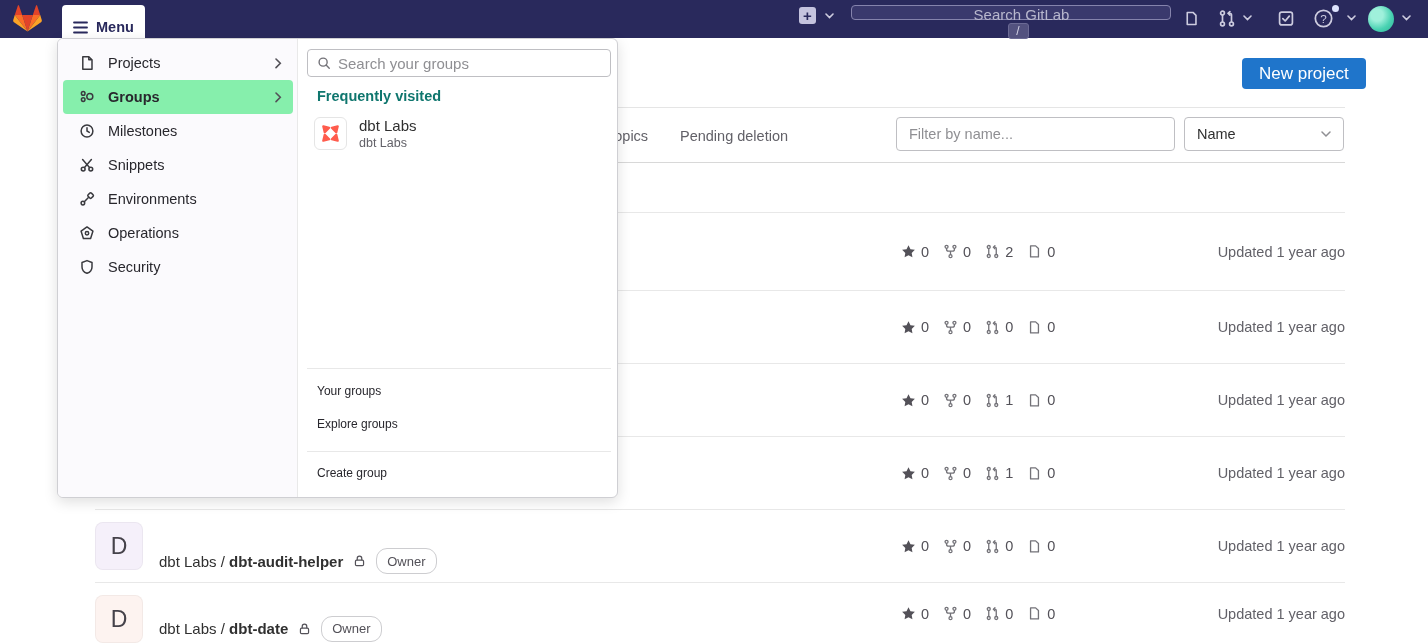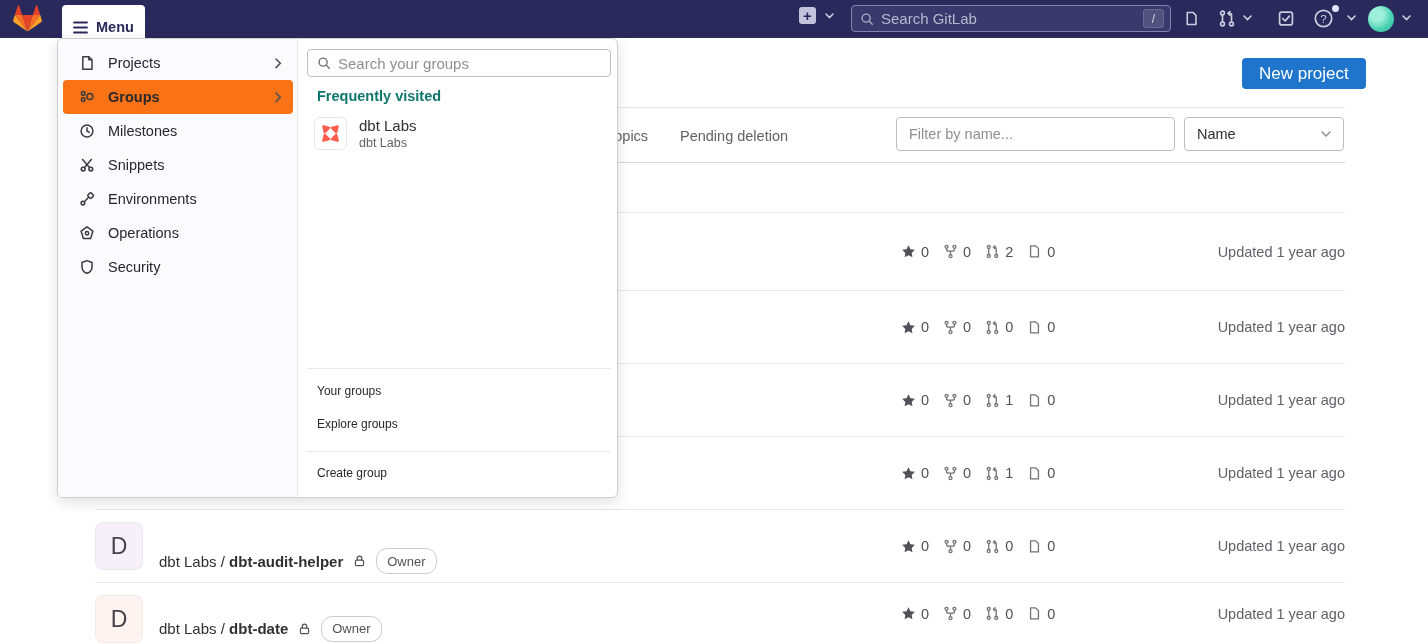--- a/index.html
+++ b/index.html
@@ -8,22 +8,22 @@
 
   
   .navbar { position:absolute; left:0; top:0; width:1428px; height:38px; background:#29295c; }
   .logo { position:absolute; left:13px; top:4px; width:29px; height:29px; }
   .menu-btn { position:absolute; left:62px; top:5px; height:44px; background:#fff; border-radius:4px;
     display:flex; align-items:center; gap:8px; padding:0 11px; cursor:pointer; }
   .menu-btn .label { font-size:14.5px; font-weight:700; color:#29295c; }
   .plus-group { position:absolute; left:799px; top:7px; display:flex; align-items:center; gap:9px; cursor:pointer; }
   .plus-box { width:17px; height:17px; background:#c4c3de; border-radius:3px; display:flex; align-items:center;
     justify-content:center; color:#29295c; font-size:15px; font-weight:700; line-height:1; }
-  .nav-search { position:absolute; left:851px; top:5px; width:320px; height:27px; background:#3a396d;
-    border:1px solid #8583ac; border-radius:4px; display:flex; align-items:center; padding:0 6px 0 8px; }
+  .nav-search { position:absolute; left:851px; top:5px; width:320px; height:15px; background:#3a396d;
+    border:1px solid #8583ac; border-radius:4px; display:flex; align-items:center; padding:0 6px 0 20px;flex-direction:column; }
   .nav-search .ph { color:#b8b7cd; font-size:15px; margin-left:7px; flex:1; }
   .slash-badge { width:21px; height:19px; background:#53527f; border:1px solid #6b6a94; border-radius:3px;
     color:#d3d2e4; font-size:12px; display:flex; align-items:center; justify-content:center; }
   .nav-ico { position:absolute; top:9px; cursor:pointer; }
   .nav-chev { position:absolute; top:15px; }
   .nav-avatar { position:absolute; left:1368px; top:6px; width:26px; height:26px; border-radius:50%;
     background:radial-gradient(circle at 35% 35%, #9ff0db 0 25%, #49d2b2 60%, #2db395 100%); cursor:pointer; }
   .help-dot { position:absolute; left:1332px; top:5px; width:7px; height:7px; border-radius:50%; background:#dde3fd; }
 
   
@@ -54,21 +54,21 @@
   .stat { display:flex; align-items:center; gap:5px; color:#535158; font-size:14.5px; cursor:pointer; }
   .updated { position:absolute; right:0; color:#626168; font-size:14.5px; }
 
   
   .dropdown { position:absolute; left:57px; top:38px; width:561px; height:460px; background:#fff;
     border:1px solid #cfcfd3; border-radius:6px; box-shadow:0 4px 14px rgba(0,0,0,0.13);
     display:flex; z-index:20; overflow:hidden; }
   .dd-left { width:240px; background:#fbfafd; border-right:1px solid #e9e9e9; padding-top:7px; }
   .dd-item { height:34px; margin:0 4px 0 5px; border-radius:4px; display:flex; align-items:center;
     padding:0 11px 0 16px; gap:13px; font-size:14.5px; color:#28272d; cursor:pointer; }
-  .dd-item.active { background:#f97316; font-weight:600; }
+  .dd-item.active { background:#86efac; font-weight:600; }
   .dd-item .lbl { flex:1; }
   .dd-right { flex:1; position:relative; }
   .g-search { position:absolute; left:9px; top:10px; width:304px; height:28px; border:1px solid #bfbfc3;
     border-radius:4px; display:flex; align-items:center; padding:0 9px; gap:7px; background:#fff; }
   .g-search .ph { color:#8f8f93; font-size:15px; }
   .freq-title { position:absolute; left:19px; top:49px; font-size:14.5px; font-weight:700; color:#0f766e; }
   .freq-item { position:absolute; left:16px; top:78px; display:flex; align-items:center; gap:12px; cursor:pointer; }
   .freq-logo { width:33px; height:33px; border:1px solid #e5e5e5; border-radius:6px; background:#fff;
     display:flex; align-items:center; justify-content:center; }
   .freq-item .t1 { font-size:15px; color:#303030; }

